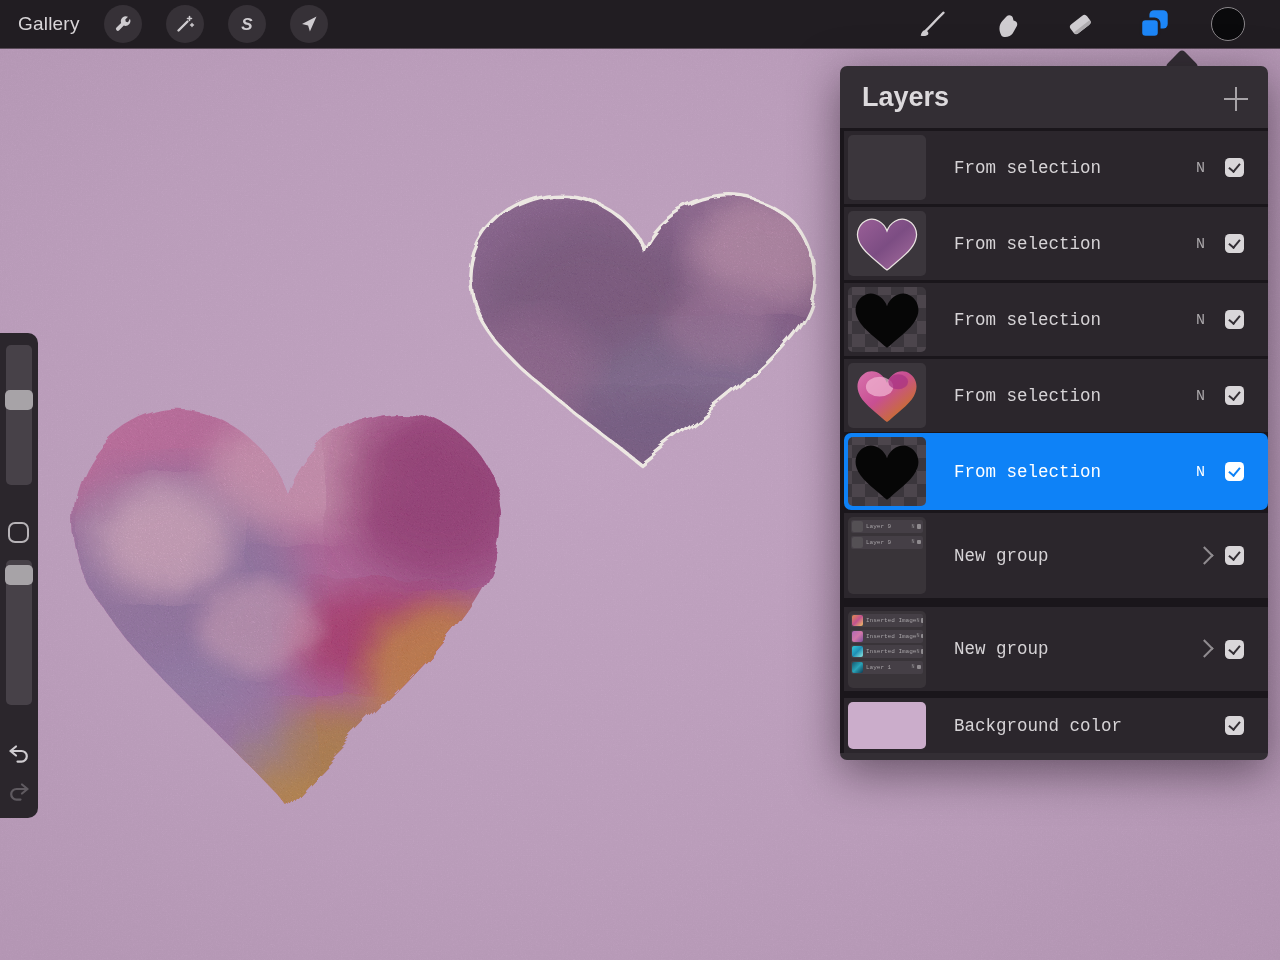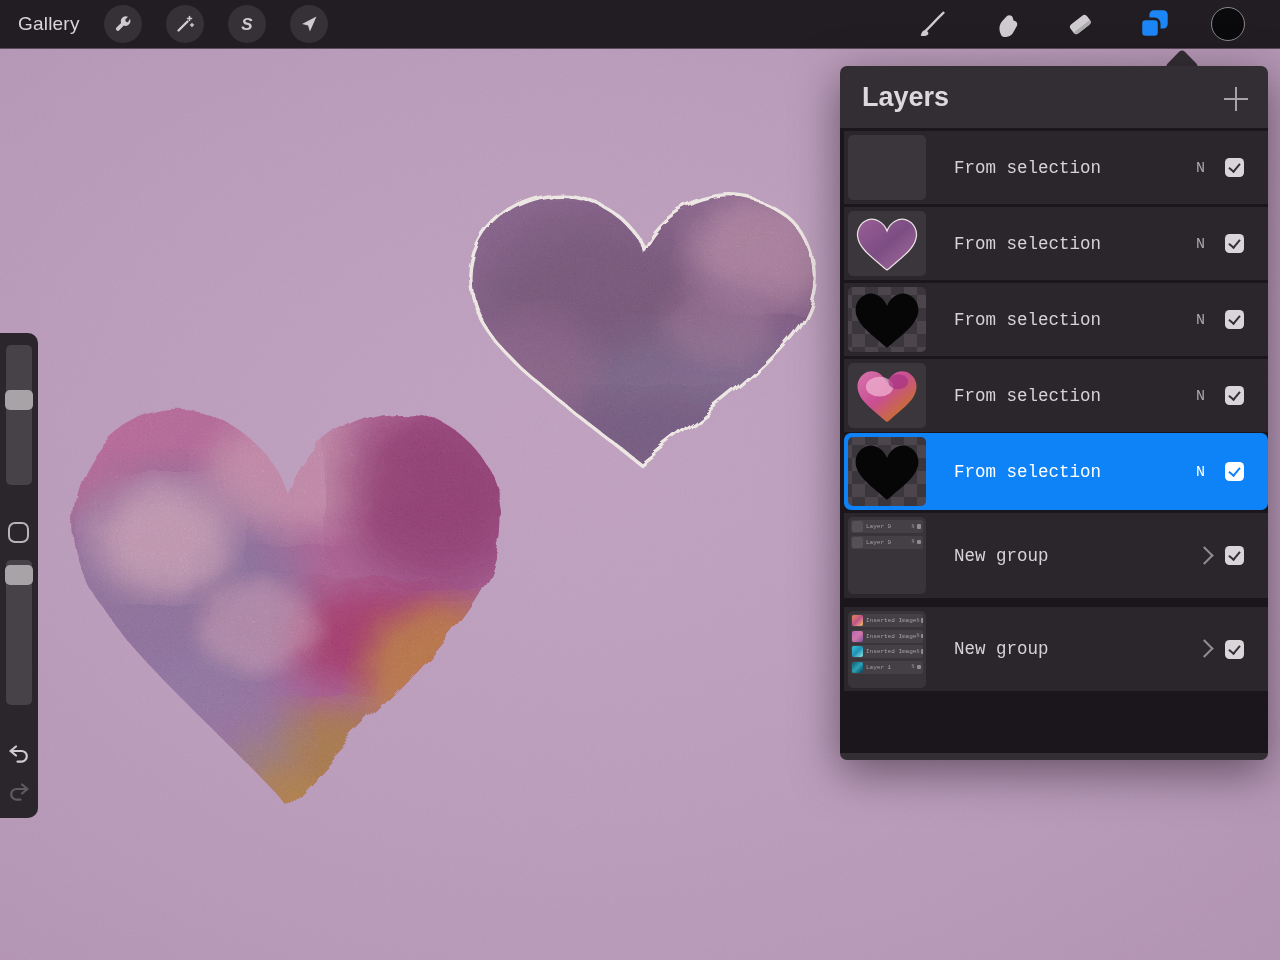--- a/index.html
+++ b/index.html
@@ -373,16 +373,21 @@
             <span class="mlbl">Layer 1</span>
             <span class="mn">N</span>
               <div class="mdot"></div>
           </div>
         </div>
         <div class="lbl">New group</div>
         <div class="chev"></div>
         <div class="cbx"></div>
       </div>
 
+      <div class="lrow bgrow" style="top:570px">
+        <div class="swatch"></div>
+        <div class="lbl">Background color</div>
+        <div class="cbx"></div>
+      </div>
 
     </div>
   </div>
 </div>
 
 </body></html>

